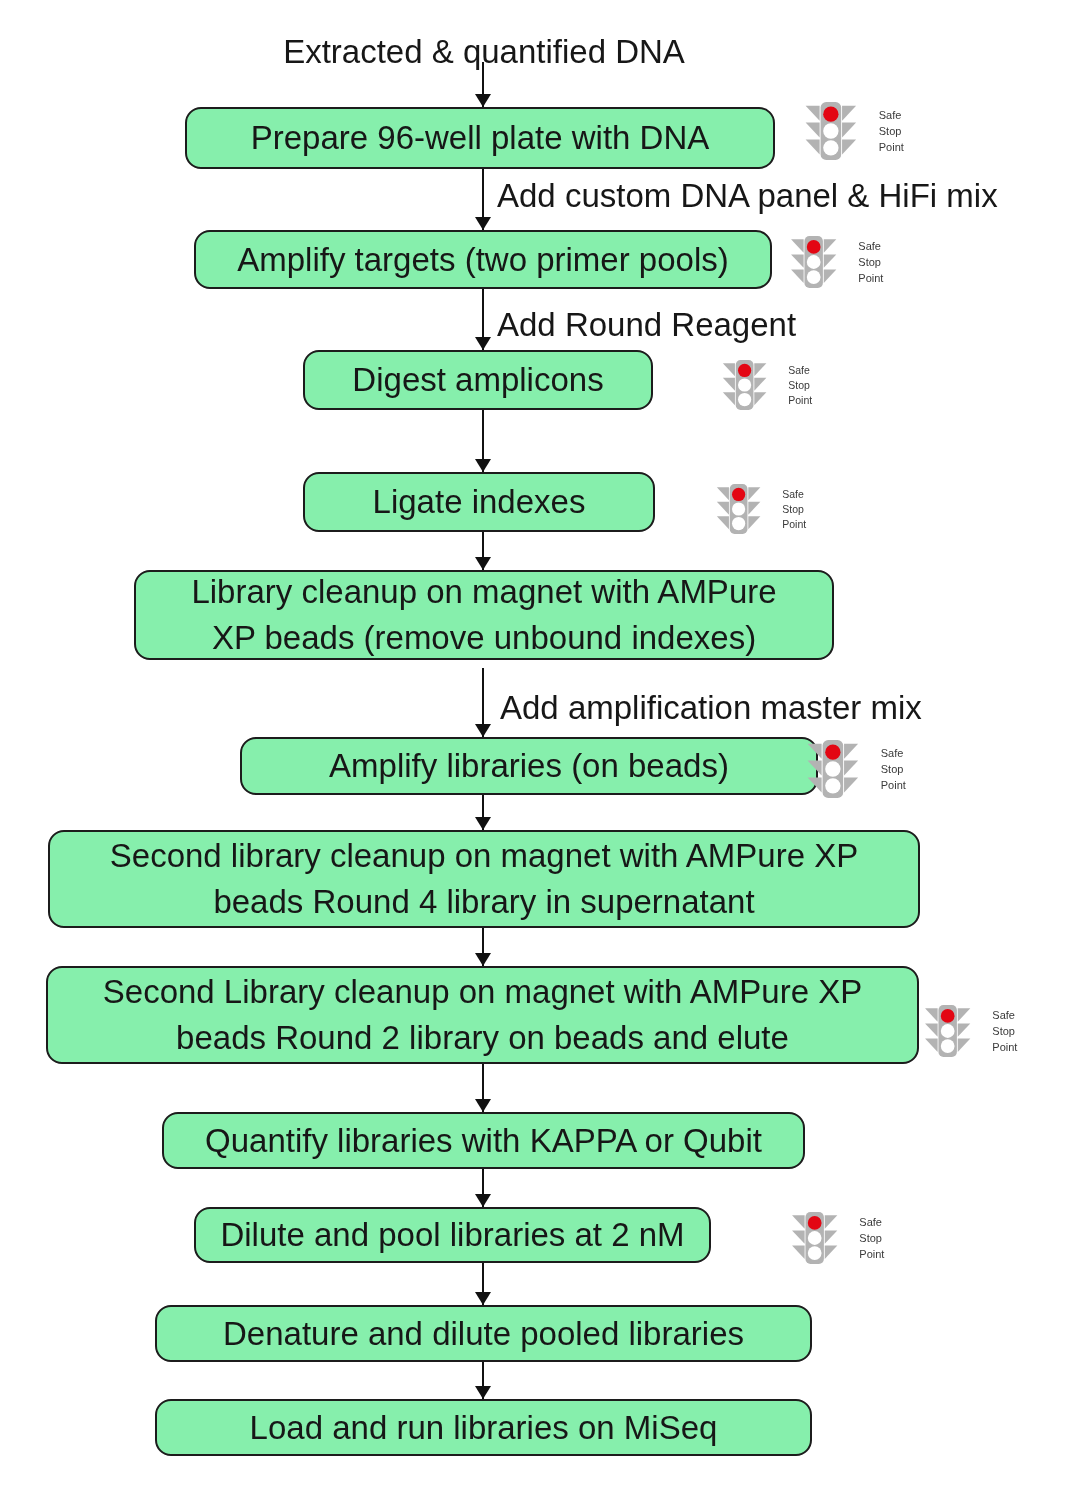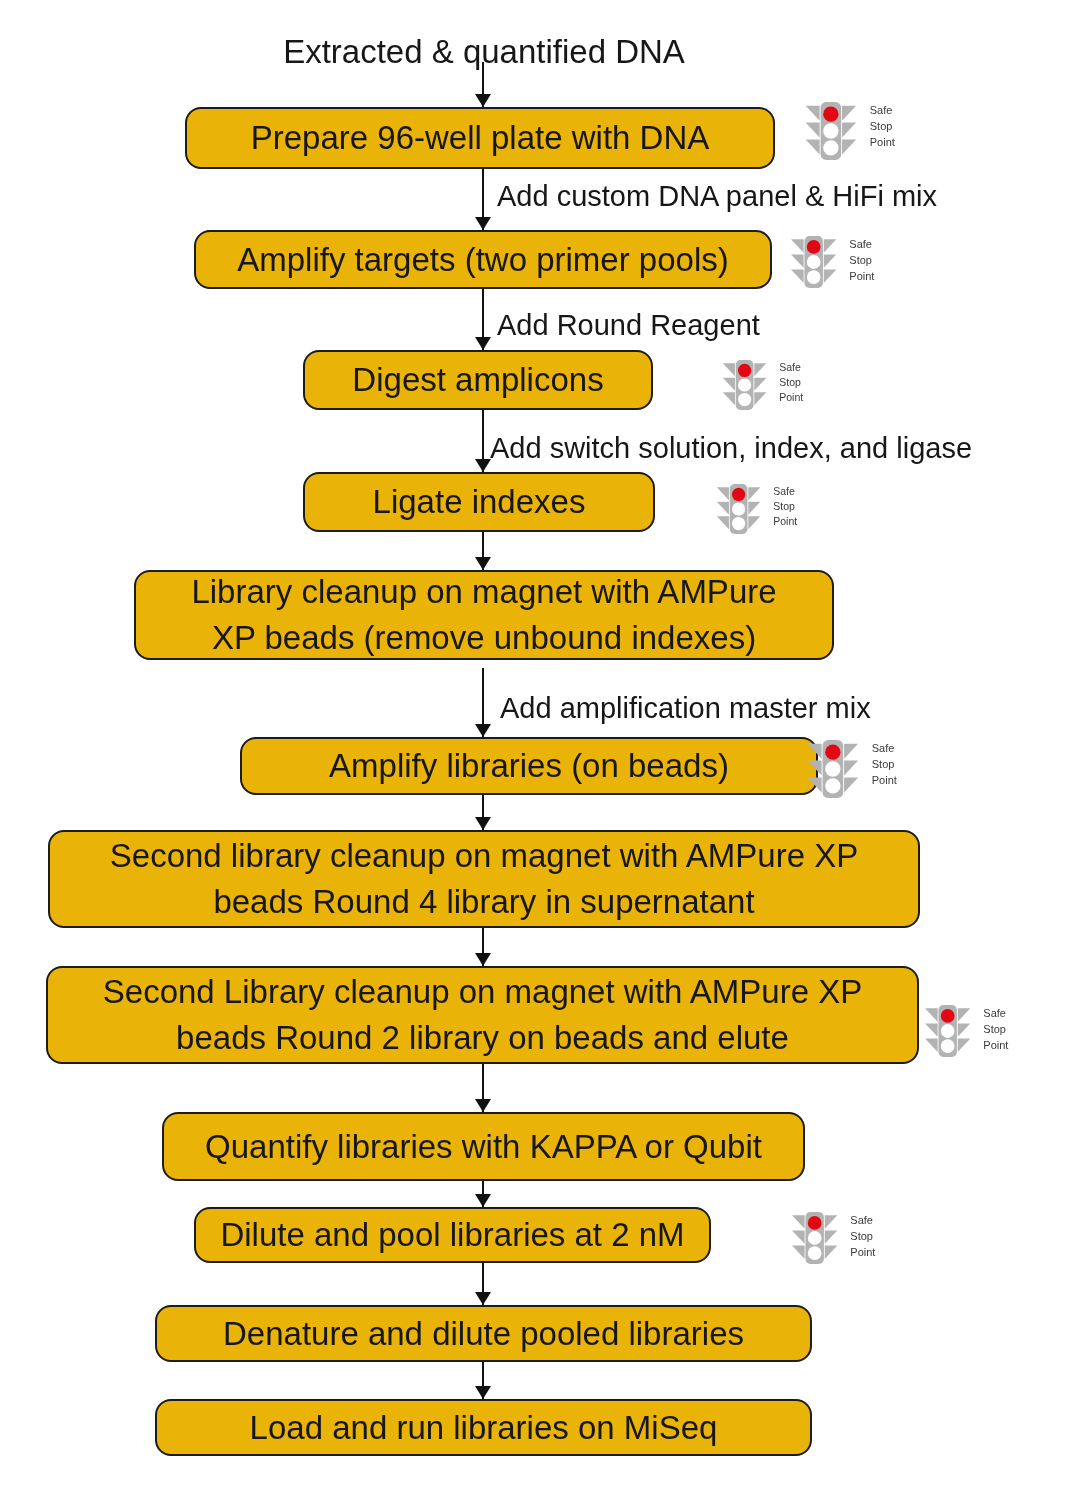--- a/index.html
+++ b/index.html
@@ -22,21 +22,21 @@
     font-size: 33px;
     white-space: nowrap;
     color: var(--text, #171717);
     margin-top: 11px;
   }
   .box {
     position: absolute;
     box-sizing: border-box;
     border: 2.5px solid var(--box-border, #1c1c1c);
     border-radius: 16px;
-    background: #eab308;
+    background: #86efac;
     display: flex;
     flex-direction: column;
     align-items: center;
     justify-content: center;
     text-align: center;
     font-size: 33px;
     line-height: 46px;
     white-space: nowrap;
   }
   .arrow {
@@ -50,29 +50,30 @@
     left: -7px;
     bottom: 0;
     width: 0;
     height: 0;
     border-left: 8px solid transparent;
     border-right: 8px solid transparent;
     border-top: 13px solid #111111;
   }
   .edge-label {
     position: absolute;
-    font-size: 29px;
+    font-size: 33px;
     line-height: 40px;
     white-space: nowrap;
     color: var(--text, #171717);
   }
   .tl-group {
     position: absolute;
     display: flex;
-    gap: 8px;
+    align-items: center;
+    gap: 17px;
   }
   .tl-group svg { display: block; }
   .tl-lg svg { height: 58px; width: auto; }
   .tl-md svg { height: 52px; width: auto; }
   .tl-sm svg { height: 50px; width: auto; }
   .tl-text {
     display: flex;
     flex-direction: column;
     font-size: 11px;
     line-height: 16px;
@@ -117,21 +118,20 @@
   <div class="arrow" style="left:482px; top:668px; height:69px;"></div>
   <div class="arrow" style="left:482px; top:795px; height:35px;"></div>
   <div class="arrow" style="left:482px; top:928px; height:38px;"></div>
   <div class="arrow" style="left:482px; top:1064px; height:48px;"></div>
   <div class="arrow" style="left:482px; top:1169px; height:38px;"></div>
   <div class="arrow" style="left:482px; top:1263px; height:42px;"></div>
   <div class="arrow" style="left:482px; top:1362px; height:37px;"></div>
 
   <div class="edge-label" style="left:497px; top:176px;">Add custom DNA panel &amp; HiFi mix</div>
   <div class="edge-label" style="left:497px; top:305px;">Add Round Reagent</div>
-  <div class="edge-label" style="left:490px; top:428px;">Add switch solution, index, and ligase</div>
   <div class="edge-label" style="left:500px; top:688px;">Add amplification master mix</div>
 
   <div class="box" style="left:185px; top:107px; width:590px; height:62px;">
     <span>Prepare 96-well plate with DNA</span>
   </div>
 
   <div class="box" style="left:194px; top:230px; width:578px; height:59px;">
     <span>Amplify targets (two primer pools)</span>
   </div>
 
@@ -155,21 +155,21 @@
   <div class="box" style="left:48px; top:830px; width:872px; height:98px;">
     <span>Second library cleanup on magnet with AMPure XP</span>
     <span>beads Round 4 library in supernatant</span>
   </div>
 
   <div class="box" style="left:46px; top:966px; width:873px; height:98px;">
     <span>Second Library cleanup on magnet with AMPure XP</span>
     <span>beads Round 2 library on beads and elute</span>
   </div>
 
-  <div class="box" style="left:162px; top:1112px; width:643px; height:69px;">
+  <div class="box" style="left:162px; top:1112px; width:643px; height:57px;">
     <span>Quantify libraries with KAPPA or Qubit</span>
   </div>
 
   <div class="box" style="left:194px; top:1207px; width:517px; height:56px;">
     <span>Dilute and pool libraries at 2 nM</span>
   </div>
 
   <div class="box" style="left:155px; top:1305px; width:657px; height:57px;">
     <span>Denature and dilute pooled libraries</span>
   </div>

